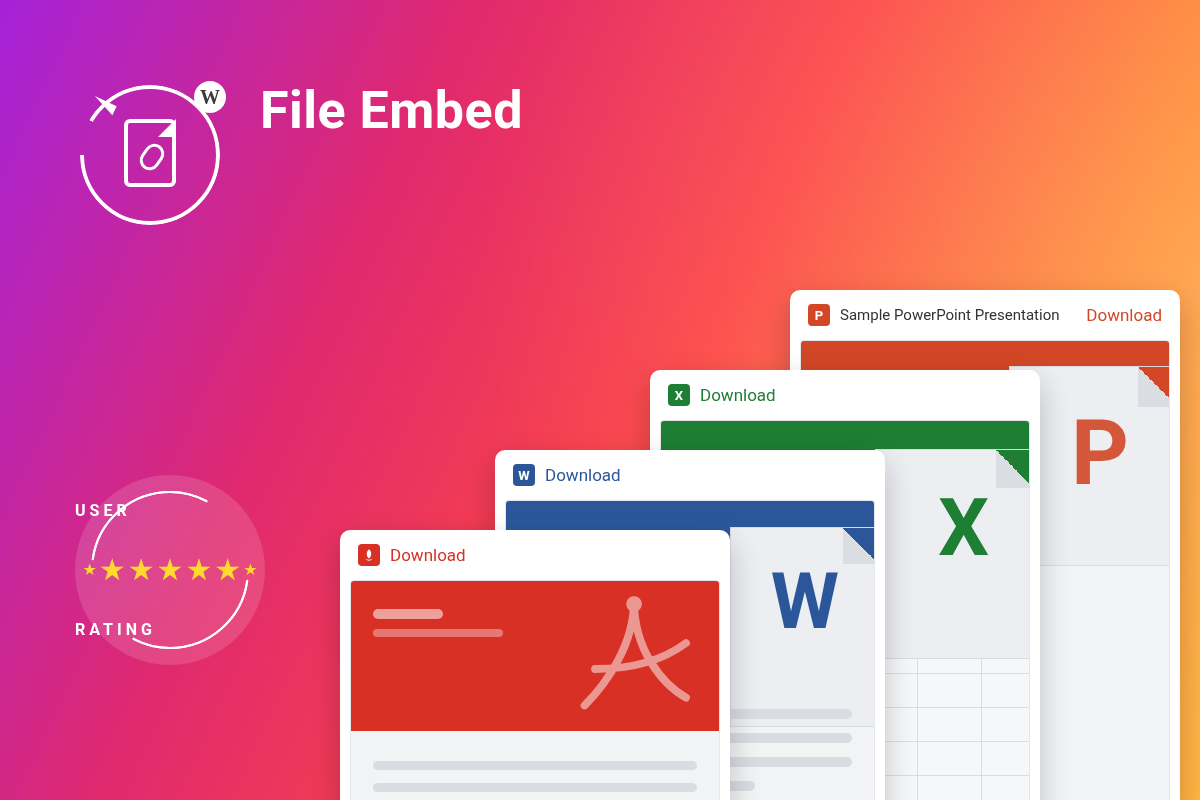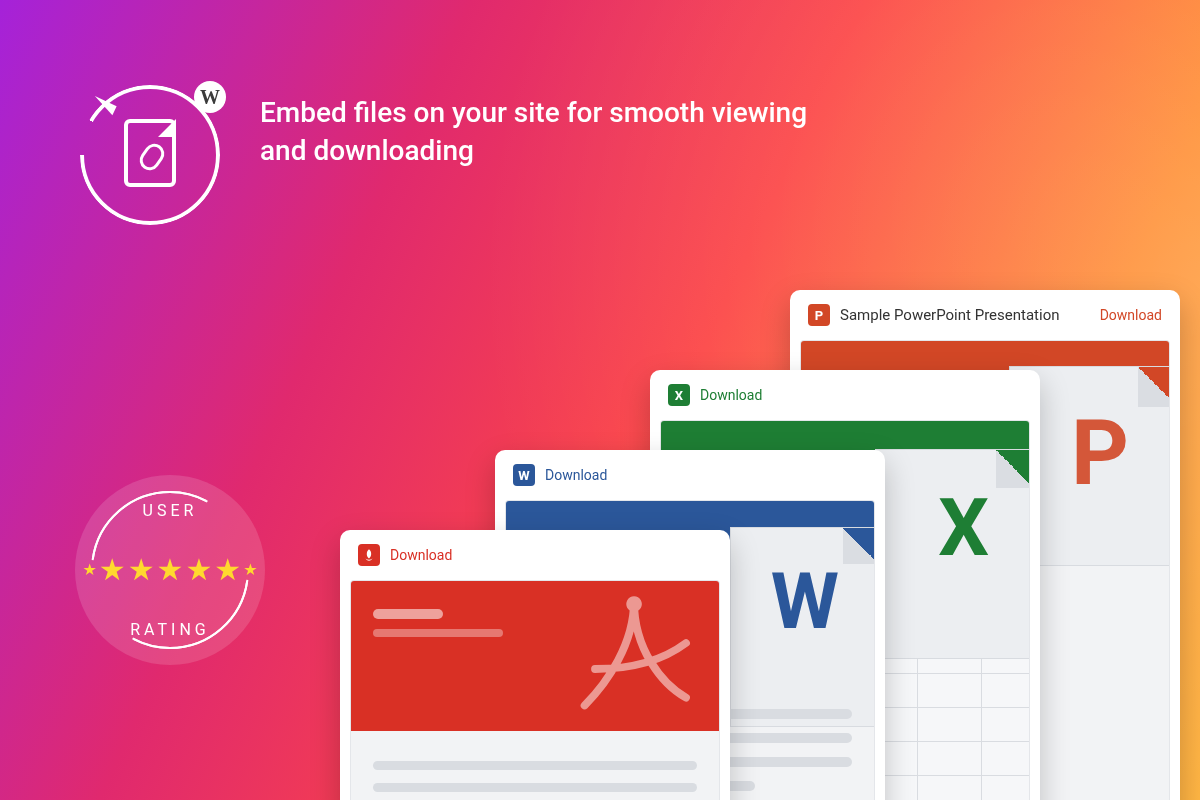--- a/index.html
+++ b/index.html
@@ -22,33 +22,33 @@
   .clip{position:absolute;left:14px;top:20px;width:20px;height:28px;border:3px solid #fff;border-radius:10px;transform:rotate(35deg)}
   .wp{position:absolute;right:-6px;top:-4px;width:32px;height:32px;border-radius:50%;background:#fff;color:#3b3b3b;display:flex;align-items:center;justify-content:center;font-weight:700;font-size:20px;font-family:Georgia,serif}
   
   .heading{position:absolute;left:260px;top:80px;color:#fff}
   .heading h1{font-size:52px;font-weight:700;letter-spacing:.5px}
   .heading p{margin-top:14px;font-size:28px;font-weight:500;line-height:1.35;max-width:600px}
   
   .rating{position:absolute;left:75px;top:475px;width:190px;height:190px;border-radius:50%;
     background:rgba(255,255,255,0.14)}
   .rating svg.arcsvg{position:absolute;inset:0}
-  .rating .lbl{position:absolute;width:100%;text-align:center;color:#fff;font-weight:400;letter-spacing:4px;font-size:16px}
+  .rating .lbl{position:absolute;width:100%;color:#fff;font-weight:700;letter-spacing:4px;font-size:16px}
   .rating .lbl.top{top:26px}
   .rating .lbl.bot{bottom:26px}
   .stars{position:absolute;top:0;bottom:0;left:0;right:0;display:flex;align-items:center;justify-content:center;gap:2px}
   .star{color:#ffd92e;font-size:30px;line-height:1}
   .star.sm{font-size:16px}
   
   .cards{position:absolute;left:0;top:0;width:1200px;height:800px;pointer-events:none}
   .card{position:absolute;background:#fff;border-radius:10px 10px 0 0;box-shadow:0 12px 30px rgba(0,0,0,.22);pointer-events:auto}
   .card .hdr{display:flex;align-items:center;gap:10px;padding:14px 18px;font-size:15px;color:#333}
   .card .hdr .ico{width:22px;height:22px;border-radius:4px;display:flex;align-items:center;justify-content:center;color:#fff;font-weight:700;font-size:13px}
   .card .hdr .ttl{flex:1}
-  .card .hdr .dl{font-size:14px;cursor:pointer}
+  .card .hdr .dl{font-size:17px;cursor:pointer}
   .card .body{margin:0 10px;border-radius:4px 4px 0 0;overflow:hidden;background:#f2f3f5;height:600px;position:relative;border:1px solid #e4e6ea;border-bottom:none}
   
   .c-ppt{left:790px;top:290px;width:390px}
   .c-xls{left:650px;top:370px;width:390px}
   .c-doc{left:495px;top:450px;width:390px}
   .c-pdf{left:340px;top:530px;width:390px}
   
   .ico.ppt{background:#d24726}.dl.ppt{color:#d24726}
   .ico.xls{background:#1e7e34}.dl.xls{color:#1e7e34}
   .ico.doc{background:#2b579a}.dl.doc{color:#2b579a}
@@ -93,21 +93,21 @@
   <div class="logo">
     <div class="ring-gap"></div>
     <div class="arrowtip"></div>
     <div class="docicon">
         <div class="clip"></div>
       </div>
     <div class="wp">W</div>
   </div>
 
   <div class="heading">
-    <p>Embed files on your site for smooth viewing and downloading</p>
+    <h1>File Embed</h1>
   </div>
 
   <div class="rating">
     <svg class="arcsvg" viewBox="0 0 190 190">
       <circle cx="95" cy="95" r="78" fill="none" stroke="#fff" stroke-width="2" stroke-dasharray="150 96" stroke-dashoffset="-10" transform="rotate(180 95 95)"></circle>
       <circle cx="95" cy="95" r="78" fill="none" stroke="#fff" stroke-width="2" stroke-dasharray="150 96" stroke-dashoffset="-10"></circle>
     </svg>
     <div class="lbl top">USER</div>
     <div class="stars">
       <span class="star sm">★</span>

